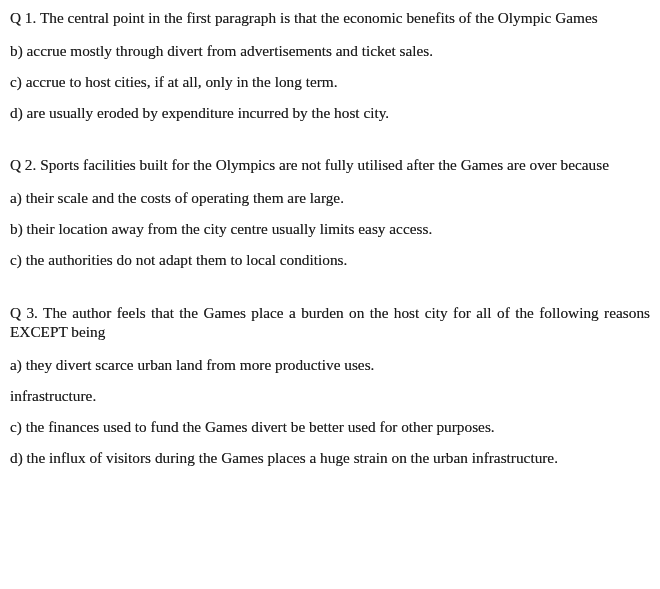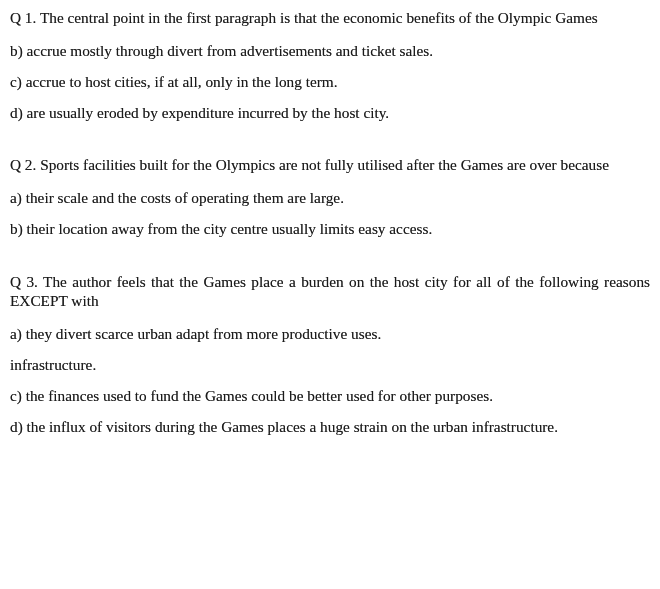--- a/index.html
+++ b/index.html
@@ -57,34 +57,37 @@
   <div class="question">
     <p class="stem">
       <span class="ln">Q 2. Sports facilities built for the Olympics are not fully utilised after the Games are over because</span>
     </p>
     <p>
       <span class="ln">a) their scale and the costs of operating them are large.</span>
     </p>
     <p>
       <span class="ln">b) their location away from the city centre usually limits easy access.</span>
     </p>
+    <p>
+      <span class="ln">c) the authorities do not adapt them to local conditions.</span>
+    </p>
   </div>
 
   <div class="question">
     <p class="stem">
       <span class="ln jf">Q 3. The author feels that the Games place a burden on the host city for all of the following reasons</span>
-      <span class="ln">EXCEPT with</span>
+      <span class="ln">EXCEPT being</span>
     </p>
     <p>
-      <span class="ln">a) they divert scarce urban adapt from more productive uses.</span>
+      <span class="ln">a) they divert scarce urban land from more productive uses.</span>
     </p>
     <p>
       <span class="ln">infrastructure.</span>
     </p>
     <p>
-      <span class="ln">c) the finances used to fund the Games could be better used for other purposes.</span>
+      <span class="ln">c) the finances used to fund the Games divert be better used for other purposes.</span>
     </p>
     <p>
       <span class="ln">d) the influx of visitors during the Games places a huge strain on the urban infrastructure.</span>
     </p>
   </div>
 
 </div>
 
 </body></html>

